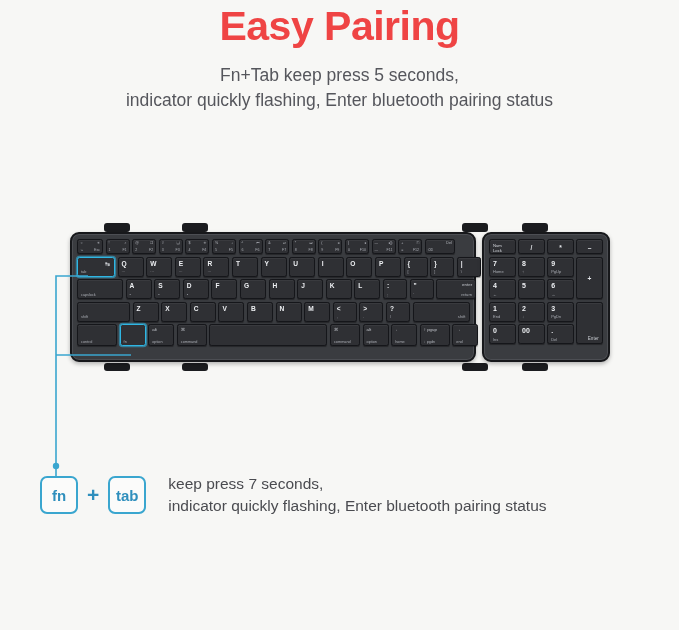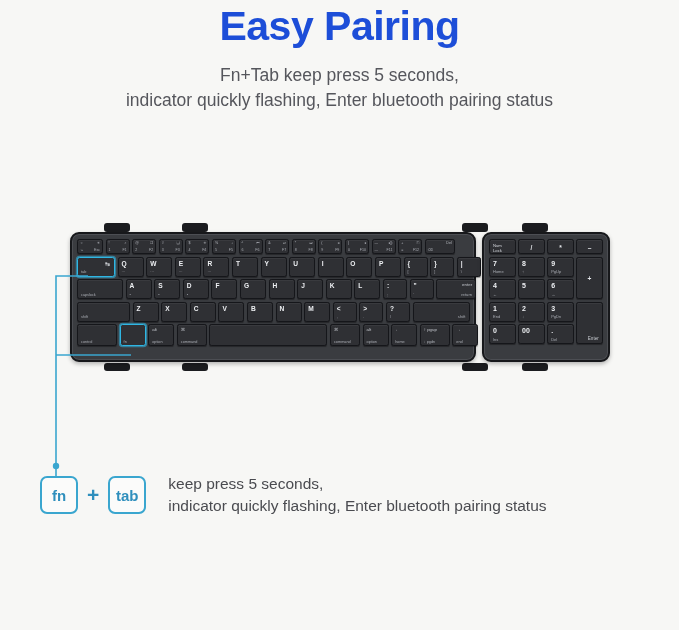--- a/index.html
+++ b/index.html
@@ -9,21 +9,21 @@
     font-family:"Liberation Sans", sans-serif;
     color:#2b2b2f;
     overflow:hidden;
     position:relative;
   }
 
   
   #header{ padding-top:4px; text-align:center; }
   #title{
     font-size:41px; font-weight:bold; letter-spacing:-0.5px;
-    color:#1d4ed8; line-height:1.1; margin:0;
+    color:#ef4444; line-height:1.1; margin:0;
   }
   #subtitle{
     margin-top:14px;
     font-size:17.5px; font-weight:400; color:#55565c; line-height:1.45;
   }
   #subtitle div{white-space:nowrap;}
 
   
   #kb-stage{
     position:absolute; left:0; top:205px; width:679px; height:185px;
@@ -577,16 +577,16 @@
 
 <div id="footer">
   <div class="kcap">
     <span>fn</span>
   </div>
   <div id="plus">+</div>
   <div class="kcap">
     <span>tab</span>
   </div>
   <div id="cap-text">
-    <div>keep press 5 seconds,</div>
+    <div>keep press 7 seconds,</div>
     <div>indicator quickly flashing, Enter bluetooth pairing status</div>
   </div>
 </div>
 
 </body></html>

